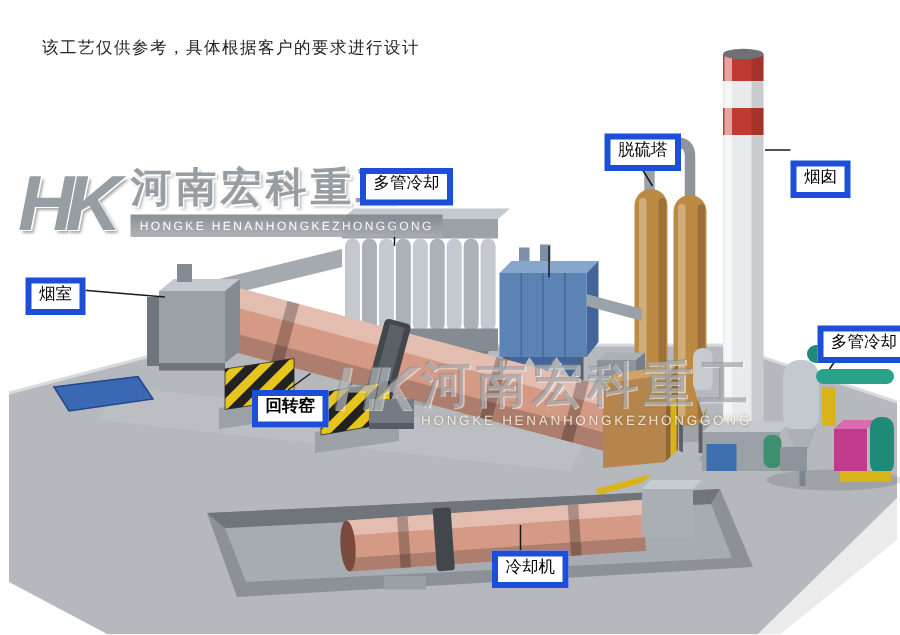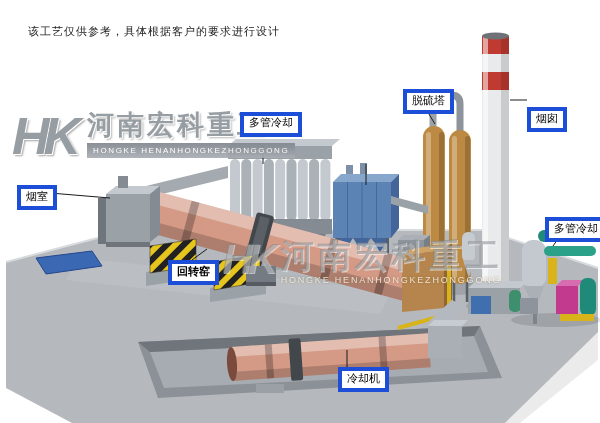--- a/index.html
+++ b/index.html
@@ -258,15 +258,15 @@
       <div class="wm-en">HONGKE HENANHONGKEZHONGGONG</div>
     </div>
   </div>
 
   <div class="eq-label" style="left:17px;  top:185px;text-align:right;">烟室</div>
   <div class="eq-label" style="left:240px; top:112px;font-family:Liberation Mono, monospace;">多管冷却</div>
   <div class="eq-label" style="left:403px; top:89px;">脱硫塔</div>
   <div class="eq-label" style="left:527px; top:107px;">烟囱</div>
   <div class="eq-label" style="left:545px; top:217px;">多管冷却</div>
   <div class="eq-label" style="left:168px; top:260px;font-weight:bold;">回转窑</div>
-  <div class="eq-label" style="left:338px; top:367px;">冷却机</div>
+  <div class="eq-label" style="left:328px; top:367px;">冷却机</div>
 
 </div>
 
 </body></html>

